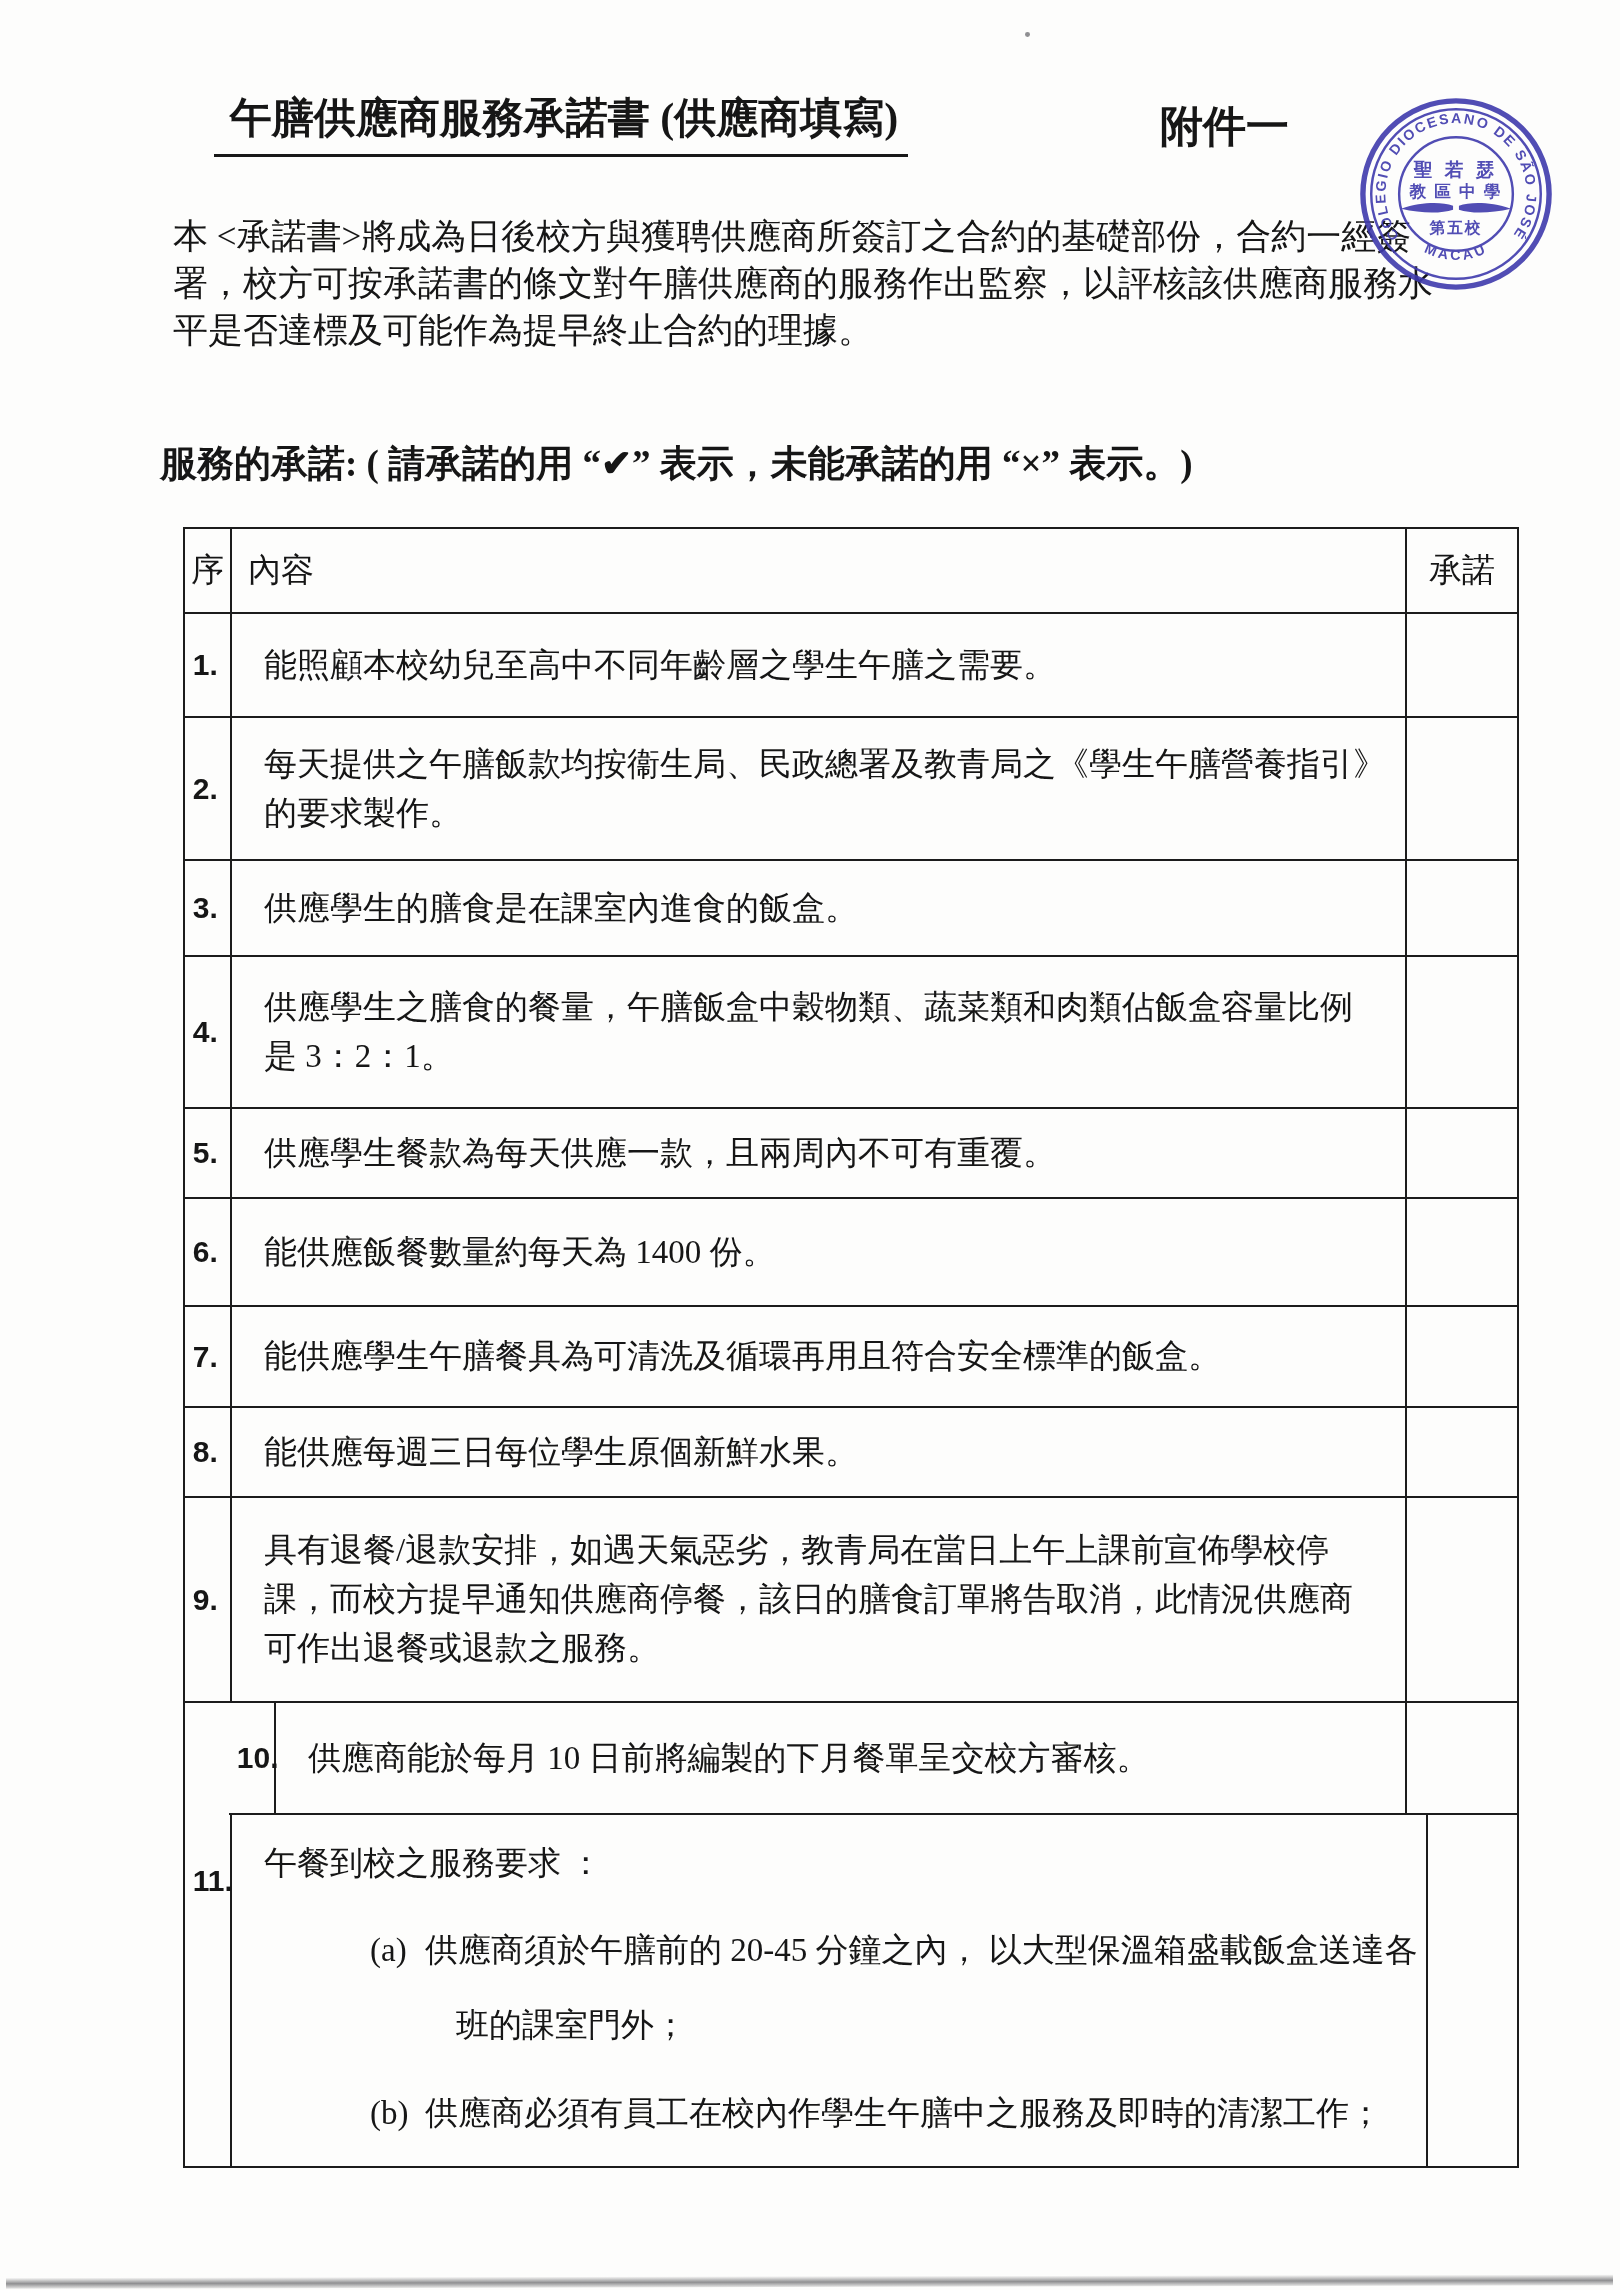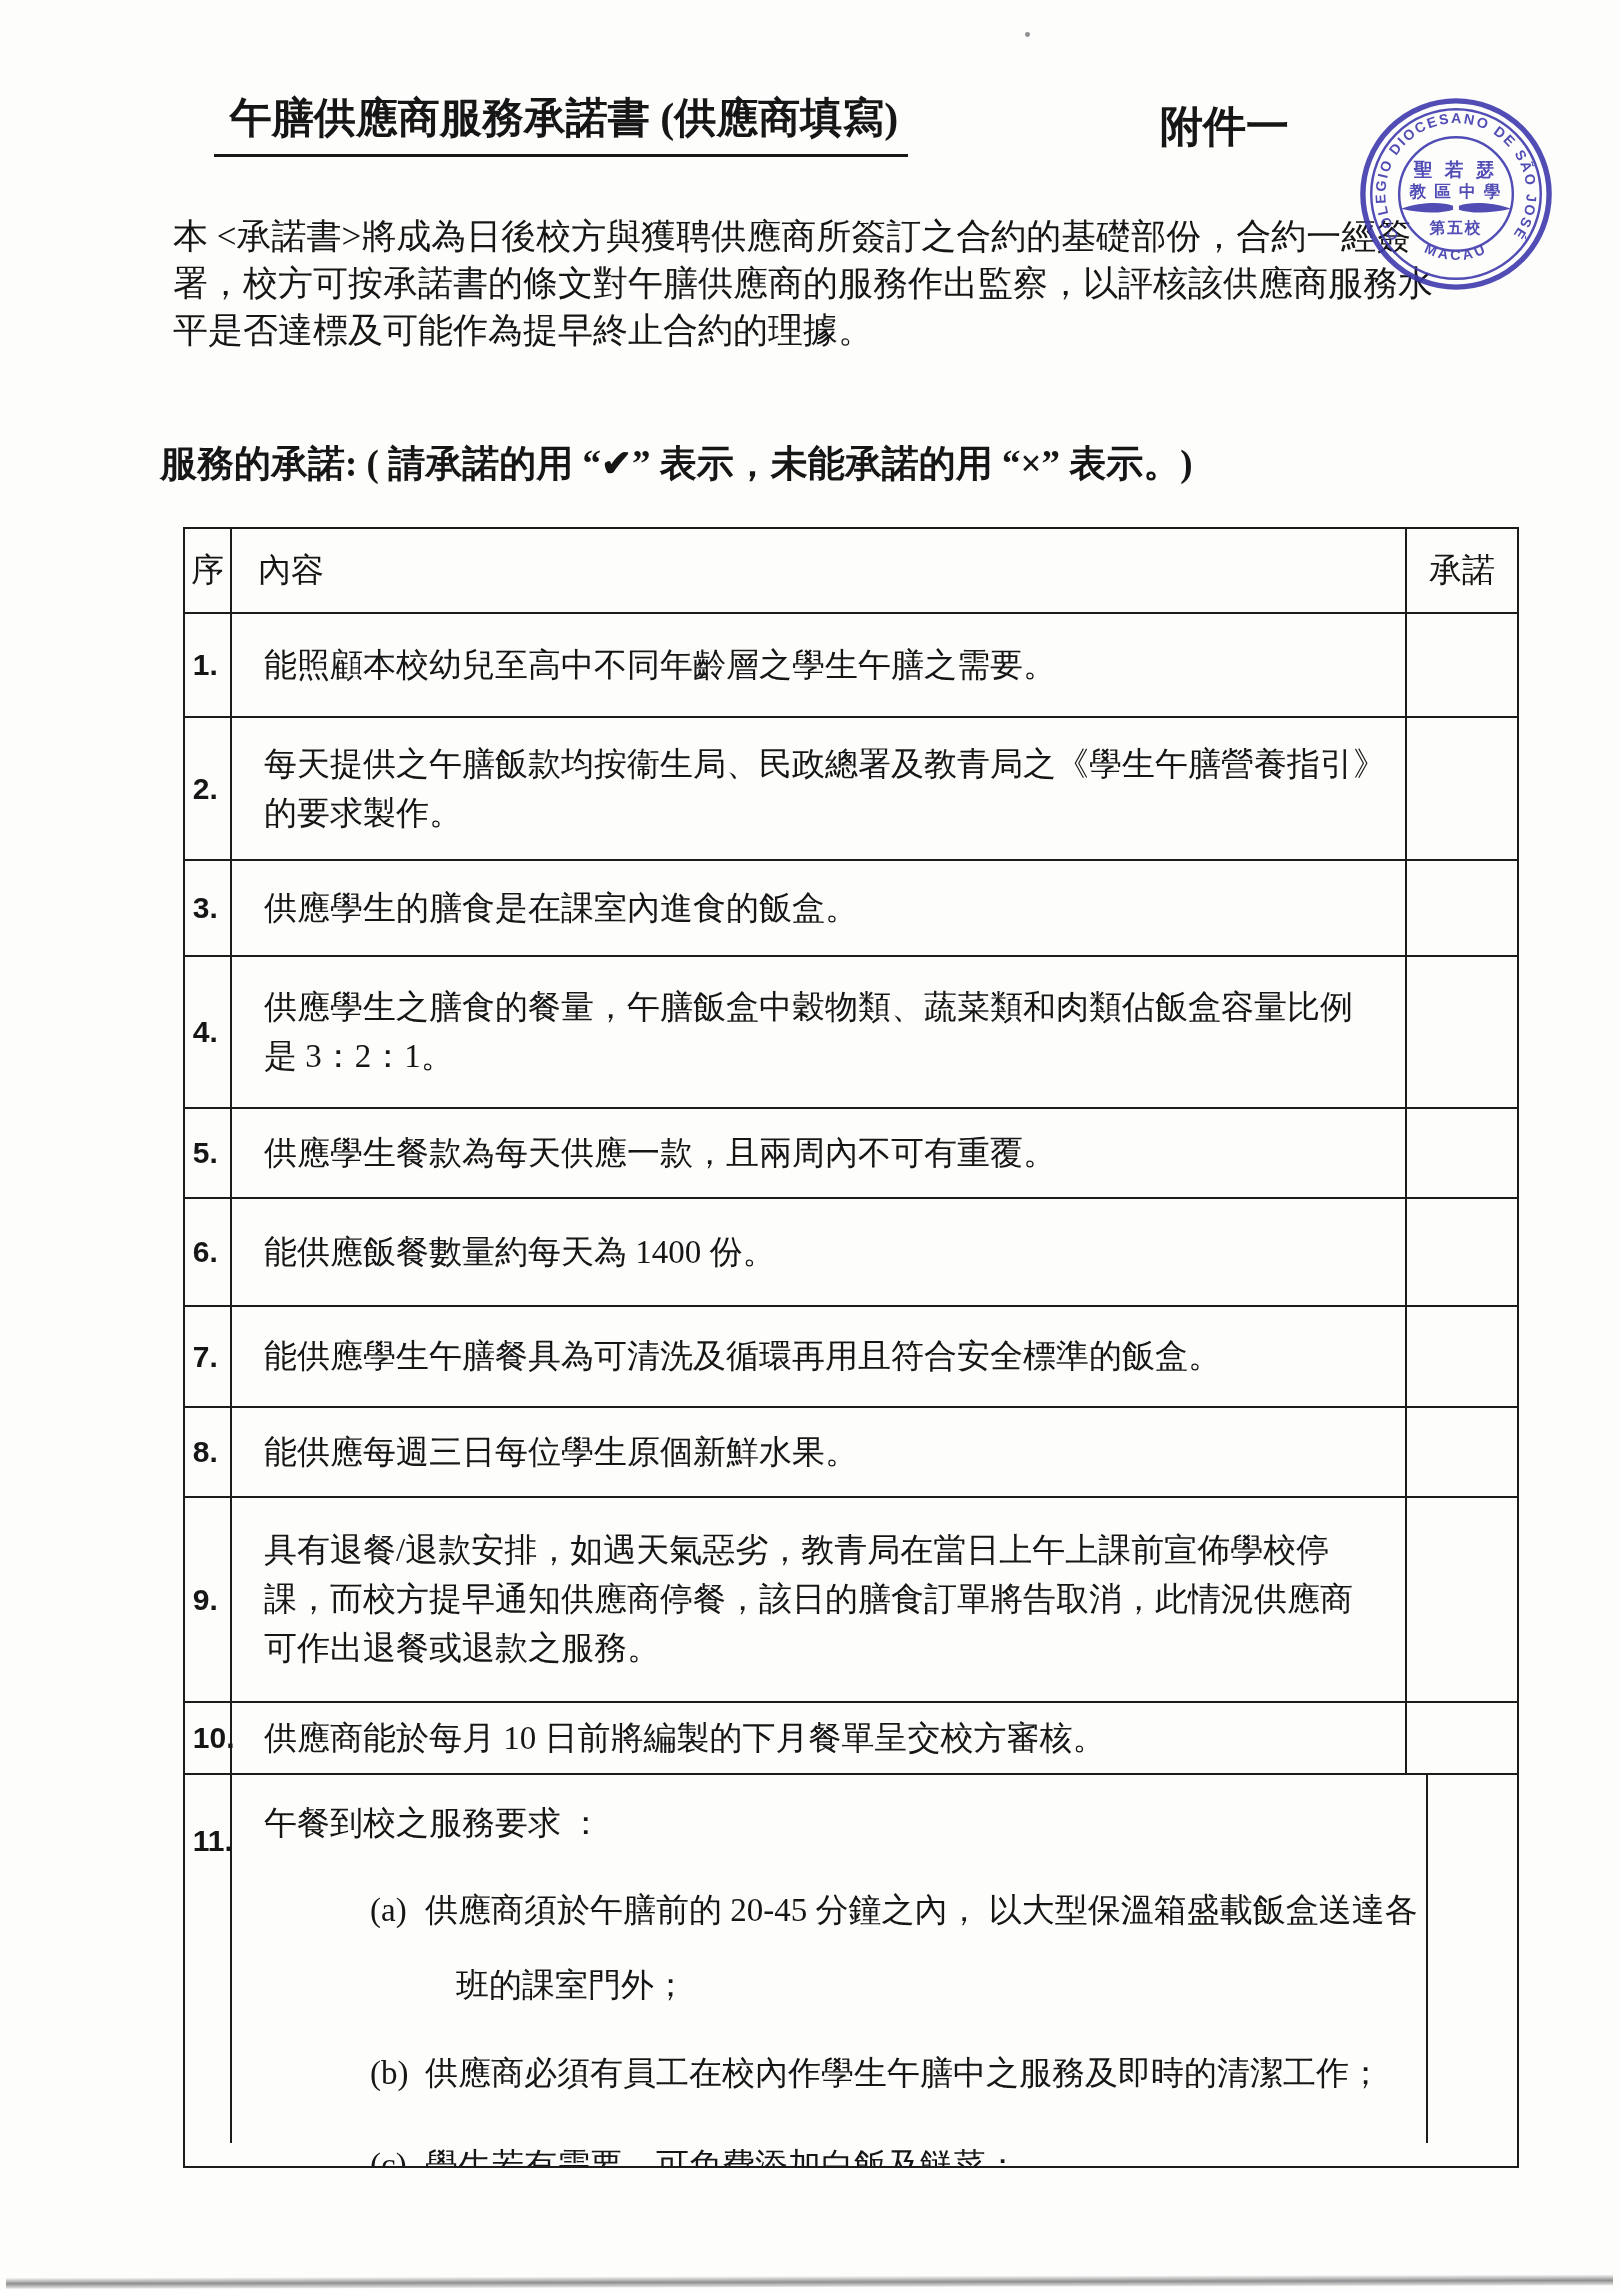--- a/index.html
+++ b/index.html
@@ -54,36 +54,36 @@
   .c-no{
     width:47px;border-right:2px solid #1c1c1c;
     padding-left:7.8px;
     font-family:"Liberation Sans","DejaVu Sans",sans-serif;
     font-weight:bold;font-size:30px;
   }
   .c-content{flex:1 1 auto;border-right:2px solid #1c1c1c;padding-left:32px;padding-right:7.8px;}
   .c-commit{width:110px;}
   .hdr .c-no{display:flex;align-items:center;justify-content:center;padding-left:0;
     font-family:"Liberation Serif","DejaVu Serif",serif;font-weight:normal;font-size:33px;}
-  .hdr .c-content{padding-left:26px;}
+  .hdr .c-content{padding-left:16px;}
   .hdr .c-commit{display:flex;align-items:center;justify-content:center;}
   .tl{line-height:49px;white-space:nowrap;}
 
   
   .rh-hdr{height:85px;}
   .rh-1{height:104px;}
   .rh-2{height:143px;}
   .rh-3{height:96px;}
   .rh-4{height:152px;}
   .rh-5{height:90px;}
   .rh-6{height:108px;}
   .rh-7{height:101px;}
   .rh-8{height:90px;}
   .rh-9{height:205px;}
-  .rh-10{height:72px;}
+  .rh-10{height:112px;margin-left:44px;}
   .rh-11{height:368px;}
 
   
   .r11-content{justify-content:flex-start;padding-top:23.5px;gap:14px;}
   .subitem{display:flex;padding-left:106px;}
   .subitem .marker{width:55px;line-height:47px;flex:0 0 auto;}
   .subitem .sublines .tl{line-height:47px;}
   .subitem .sublines .tl.indent{padding-left:31px;margin-top:28px;}
   .si-a{margin-top:25.5px;}
   .si-b{margin-top:27.4px;}

